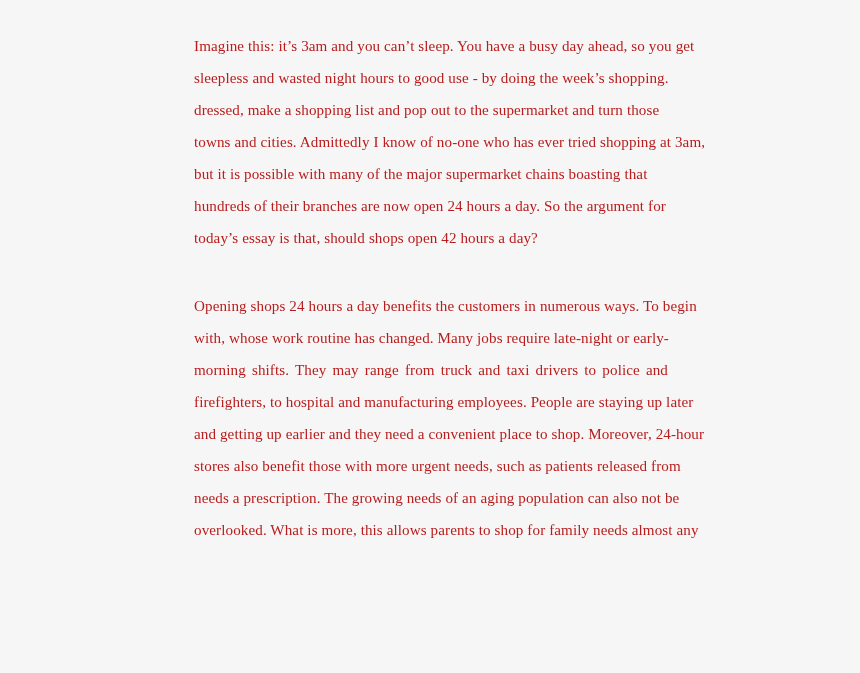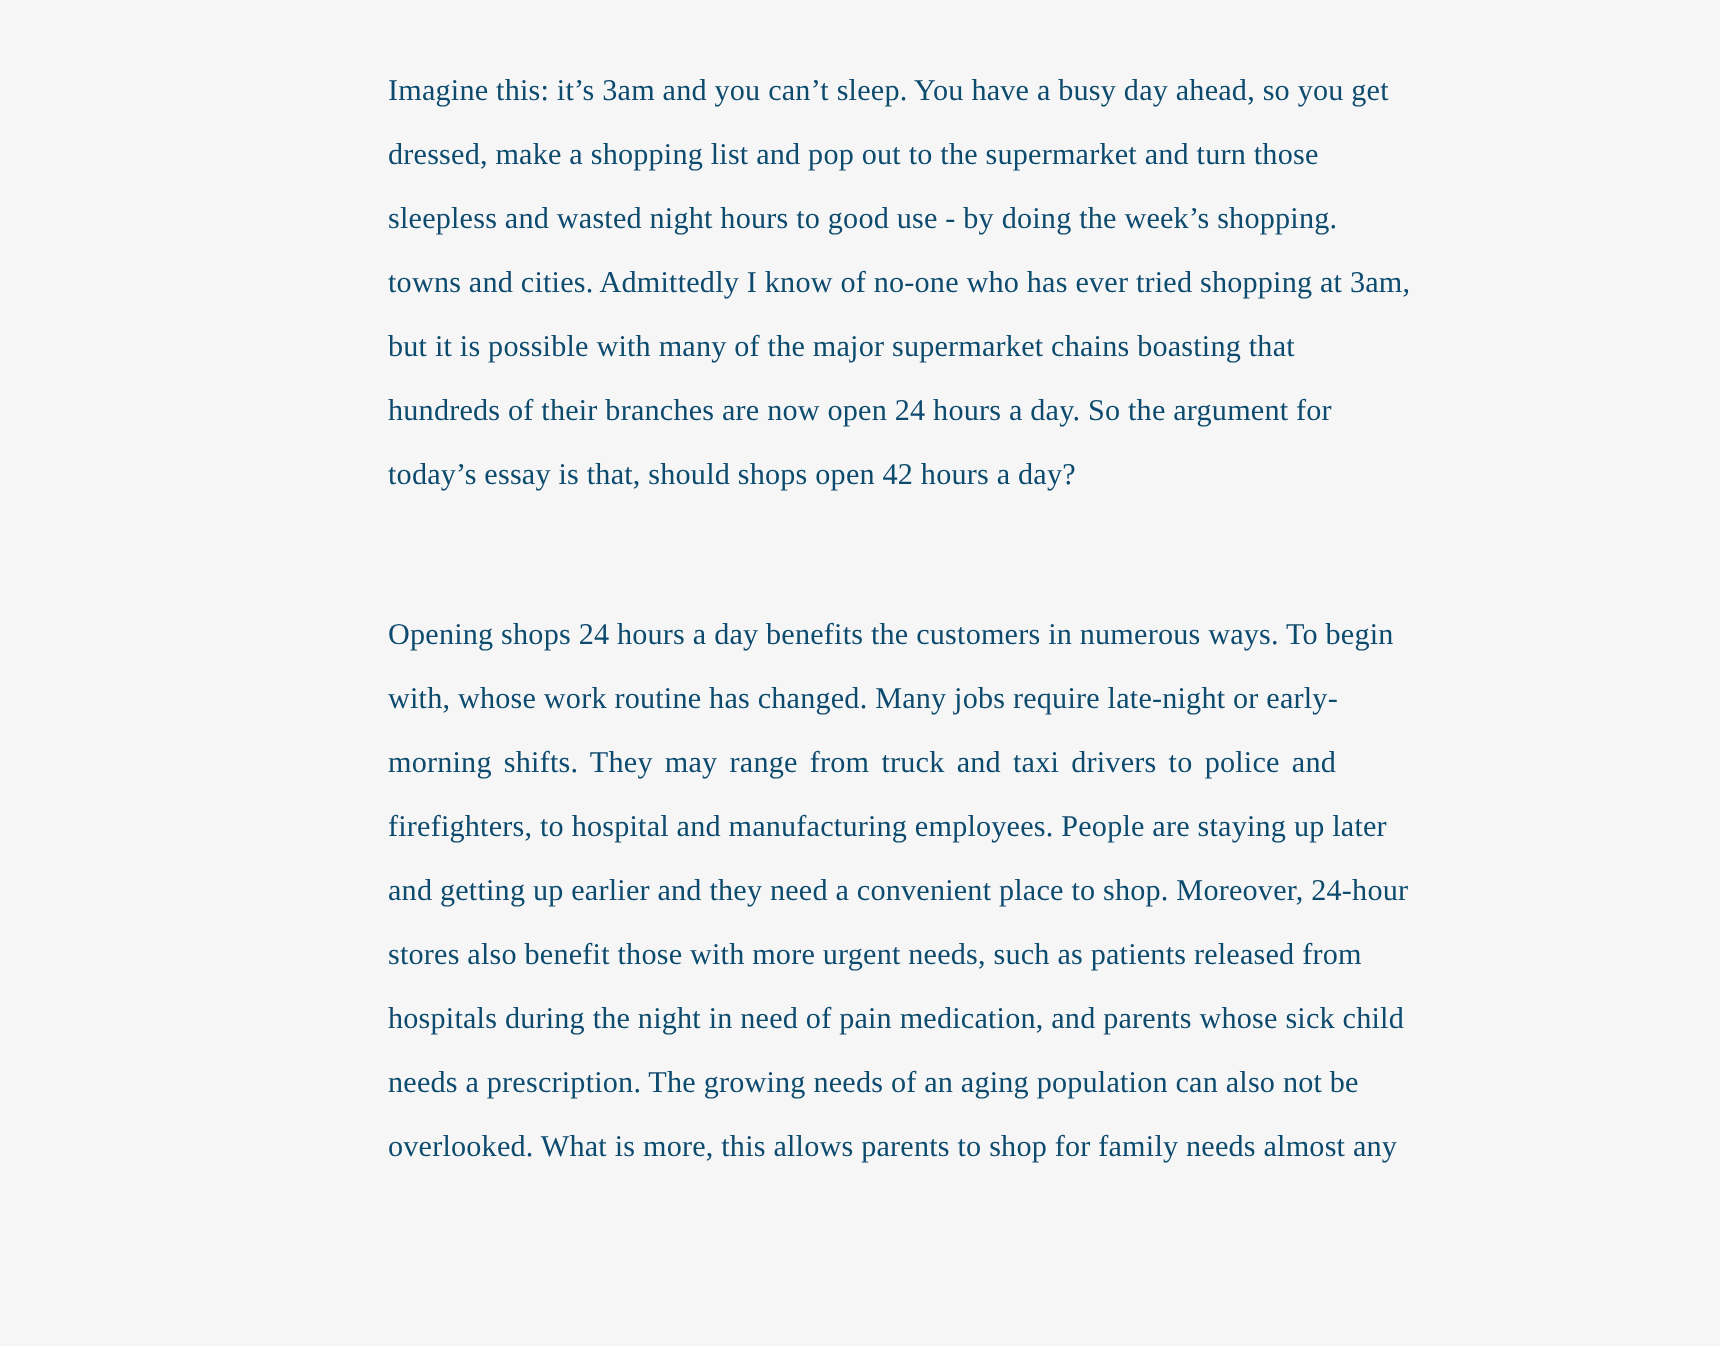--- a/index.html
+++ b/index.html
@@ -27,21 +27,21 @@
     position: absolute;
     left: 194px;
     top: 30px;
     width: 474px;
   }
 
   .para {
     margin: 0;
     font-size: 15.1px;
     line-height: 32px;
-    color: #0c4a6e;
+    color: #b91c1c;
     letter-spacing: 0.1px;
   }
 
   
   .para-intro {
     text-align: left;
   }
   .para-intro .ln {
     display: block;
     white-space: nowrap;
@@ -55,56 +55,55 @@
 
   
   .para-gap {
     height: 32px;
   }
 
   
   .para-body {
     text-align: justify;
     text-justify: inter-word;
-    margin-top: 16px;
+    margin-top: 4px;
   }
   .para-body .ln {
     display: block;
     text-align: justify;
     text-align-last: justify;
     white-space: nowrap;
   }
   .para-body .ln.last-line {
     text-align-last: left;
   }
 </style>
 </head>
 <body>
 
 <div class="page">
   <div class="text-column">
 
     <p class="para para-intro">
       <span class="ln">Imagine this: it’s 3am and you can’t sleep. You have a busy day ahead, so you get</span>
+      <span class="ln">sleepless and wasted night hours to good use - by doing the week’s shopping.</span>
       <span class="ln">dressed, make a shopping list and pop out to the supermarket and turn those</span>
-      <span class="ln">sleepless and wasted night hours to good use - by doing the week’s shopping.</span>
       <span class="ln">towns and cities. Admittedly I know of no-one who has ever tried shopping at 3am,</span>
       <span class="ln">but it is possible with many of the major supermarket chains boasting that</span>
       <span class="ln"><span>hundreds of their branches are now open 24 hours a day. </span><span class="underlined">So the argument for</span></span>
       <span class="ln"><span class="underlined">today’s essay is that, should shops open 42 hours a day?</span></span>
     </p>
 
     <div class="para-gap"></div>
 
     <p class="para para-body">
       <span class="ln">Opening shops 24 hours a day benefits the customers in numerous ways. To begin</span>
       <span class="ln">with, whose work routine has changed. Many jobs require late-night or early-</span>
       <span class="ln">morning shifts. They may range from truck and taxi drivers to police and</span>
       <span class="ln">firefighters, to hospital and manufacturing employees. People are staying up later</span>
       <span class="ln">and getting up earlier and they need a convenient place to shop. Moreover, 24-hour</span>
       <span class="ln">stores also benefit those with more urgent needs, such as patients released from</span>
-      <span class="ln">hospitals during the night in need of pain medication, and parents whose sick child</span>
       <span class="ln">needs a prescription. The growing needs of an aging population can also not be</span>
       <span class="ln">overlooked. What is more, this allows parents to shop for family needs almost any</span>
     </p>
 
   </div>
 </div>
 
 </body></html>

